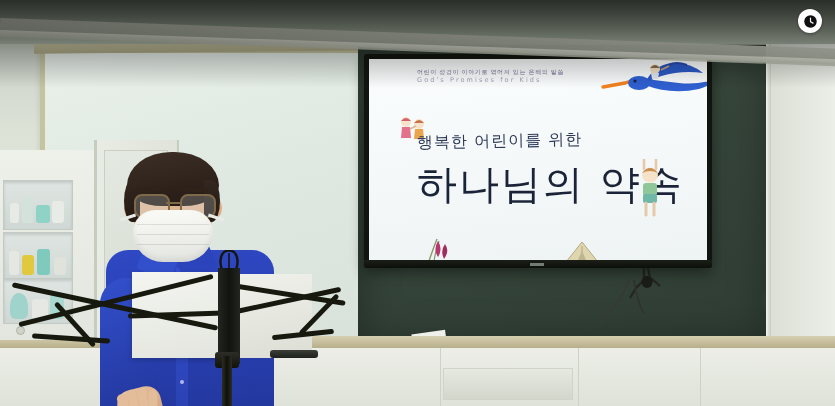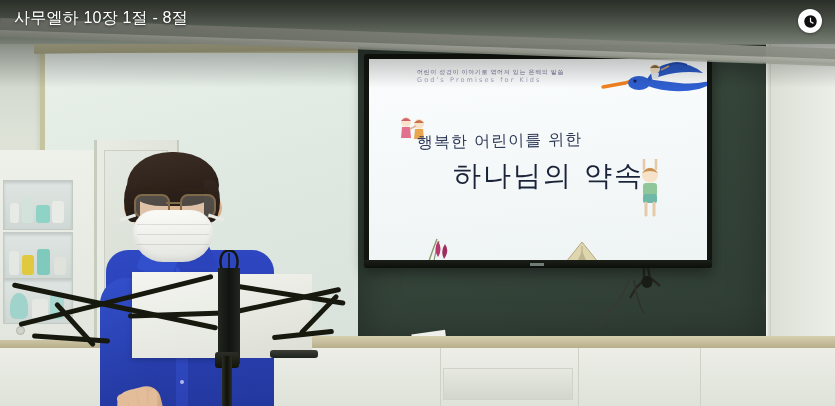--- a/index.html
+++ b/index.html
@@ -98,23 +98,23 @@
   .flower{position:absolute;left:56px;top:176px;width:30px;height:26px;}
   .tent{position:absolute;left:196px;top:182px;width:34px;height:22px;}
   .kidhang{position:absolute;left:268px;top:100px;width:26px;height:58px;}
   .kids-small{position:absolute;left:28px;top:56px;width:34px;height:26px;}
 
   .slide-sub{position:absolute;left:48px;top:72px;
              font-size:16px;color:#2f3a58;
              font-family:"DejaVu Sans",sans-serif;white-space:nowrap;
              transform:rotate(-1.2deg);letter-spacing:1px;}
   .slide-title{position:absolute;left:48px;top:98px;
-             font-size:28px;color:#1a2338;font-weight:400;
+             font-size:40px;color:#1a2338;font-weight:400;
              font-family:"DejaVu Sans",sans-serif;white-space:nowrap;
-             letter-spacing:2px;margin-left:36px;}
+             letter-spacing:2px;}
   .mount{position:absolute;left:636px;top:276px;width:22px;height:20px;}
 
   
   .eq-box{position:absolute;left:396px;top:336px;width:54px;height:20px;
           background:linear-gradient(180deg,#e9ebe4,#2c2e29 55%,#1d1f1b);border-radius:2px;}
   .eq-paper{position:absolute;left:412px;top:332px;width:34px;height:12px;
             background:#eef0e9;transform:rotate(-8deg);box-shadow:0 1px 2px rgba(0,0,0,.3);}
   .eraser{position:absolute;left:540px;top:360px;width:58px;height:9px;
           background:linear-gradient(180deg,#3b3f38,#1d211b);border-radius:4px;}
   .marker{position:absolute;left:715px;top:372px;width:43px;height:6px;
@@ -388,21 +388,20 @@
     </div>
     <div class="eraser2"></div>
 
     <div class="ceiling">
       <div class="ceiling-beam"></div>
       <div class="ceiling-beam2"></div>
     </div>
   </div>
 
   <div class="top-grad"></div>
-  <div class="yt-title">사무엘하 10장 1절 - 8절</div>
   <div class="yt-clock">
     <svg width="15" height="15" viewBox="0 0 24 24">
       <circle cx="12" cy="12" r="10" fill="#0f0f0f"></circle>
       <path d="M12 6.5 L12 12.3 L16 14.6" stroke="#ffffff" stroke-width="1.9" fill="none" stroke-linecap="round" stroke-linejoin="round"></path>
     </svg>
   </div>
 
 </div>
 
 </body></html>

